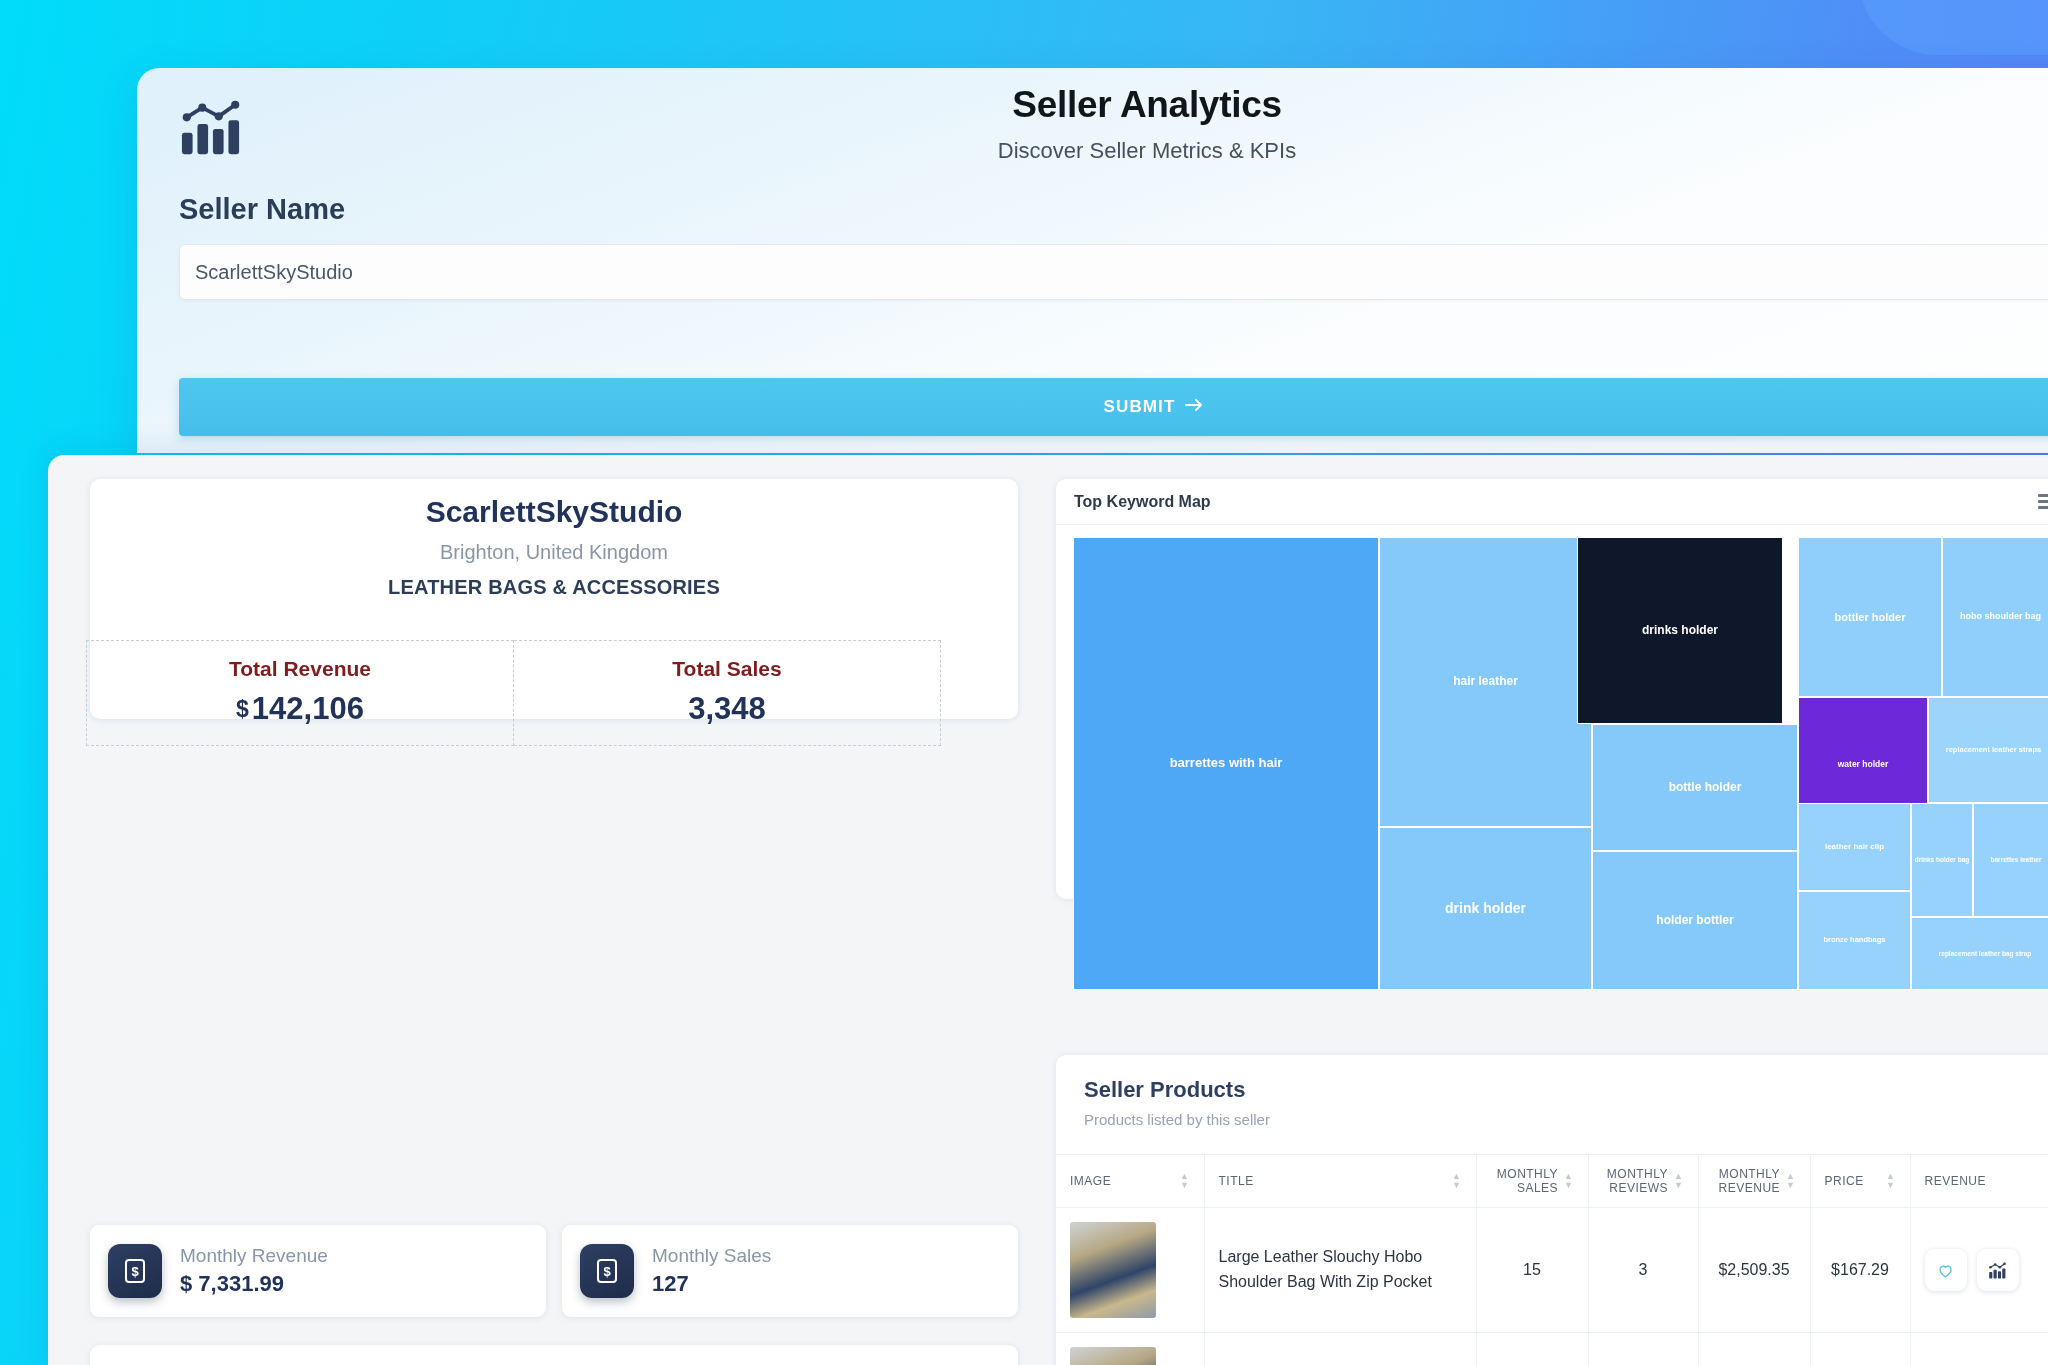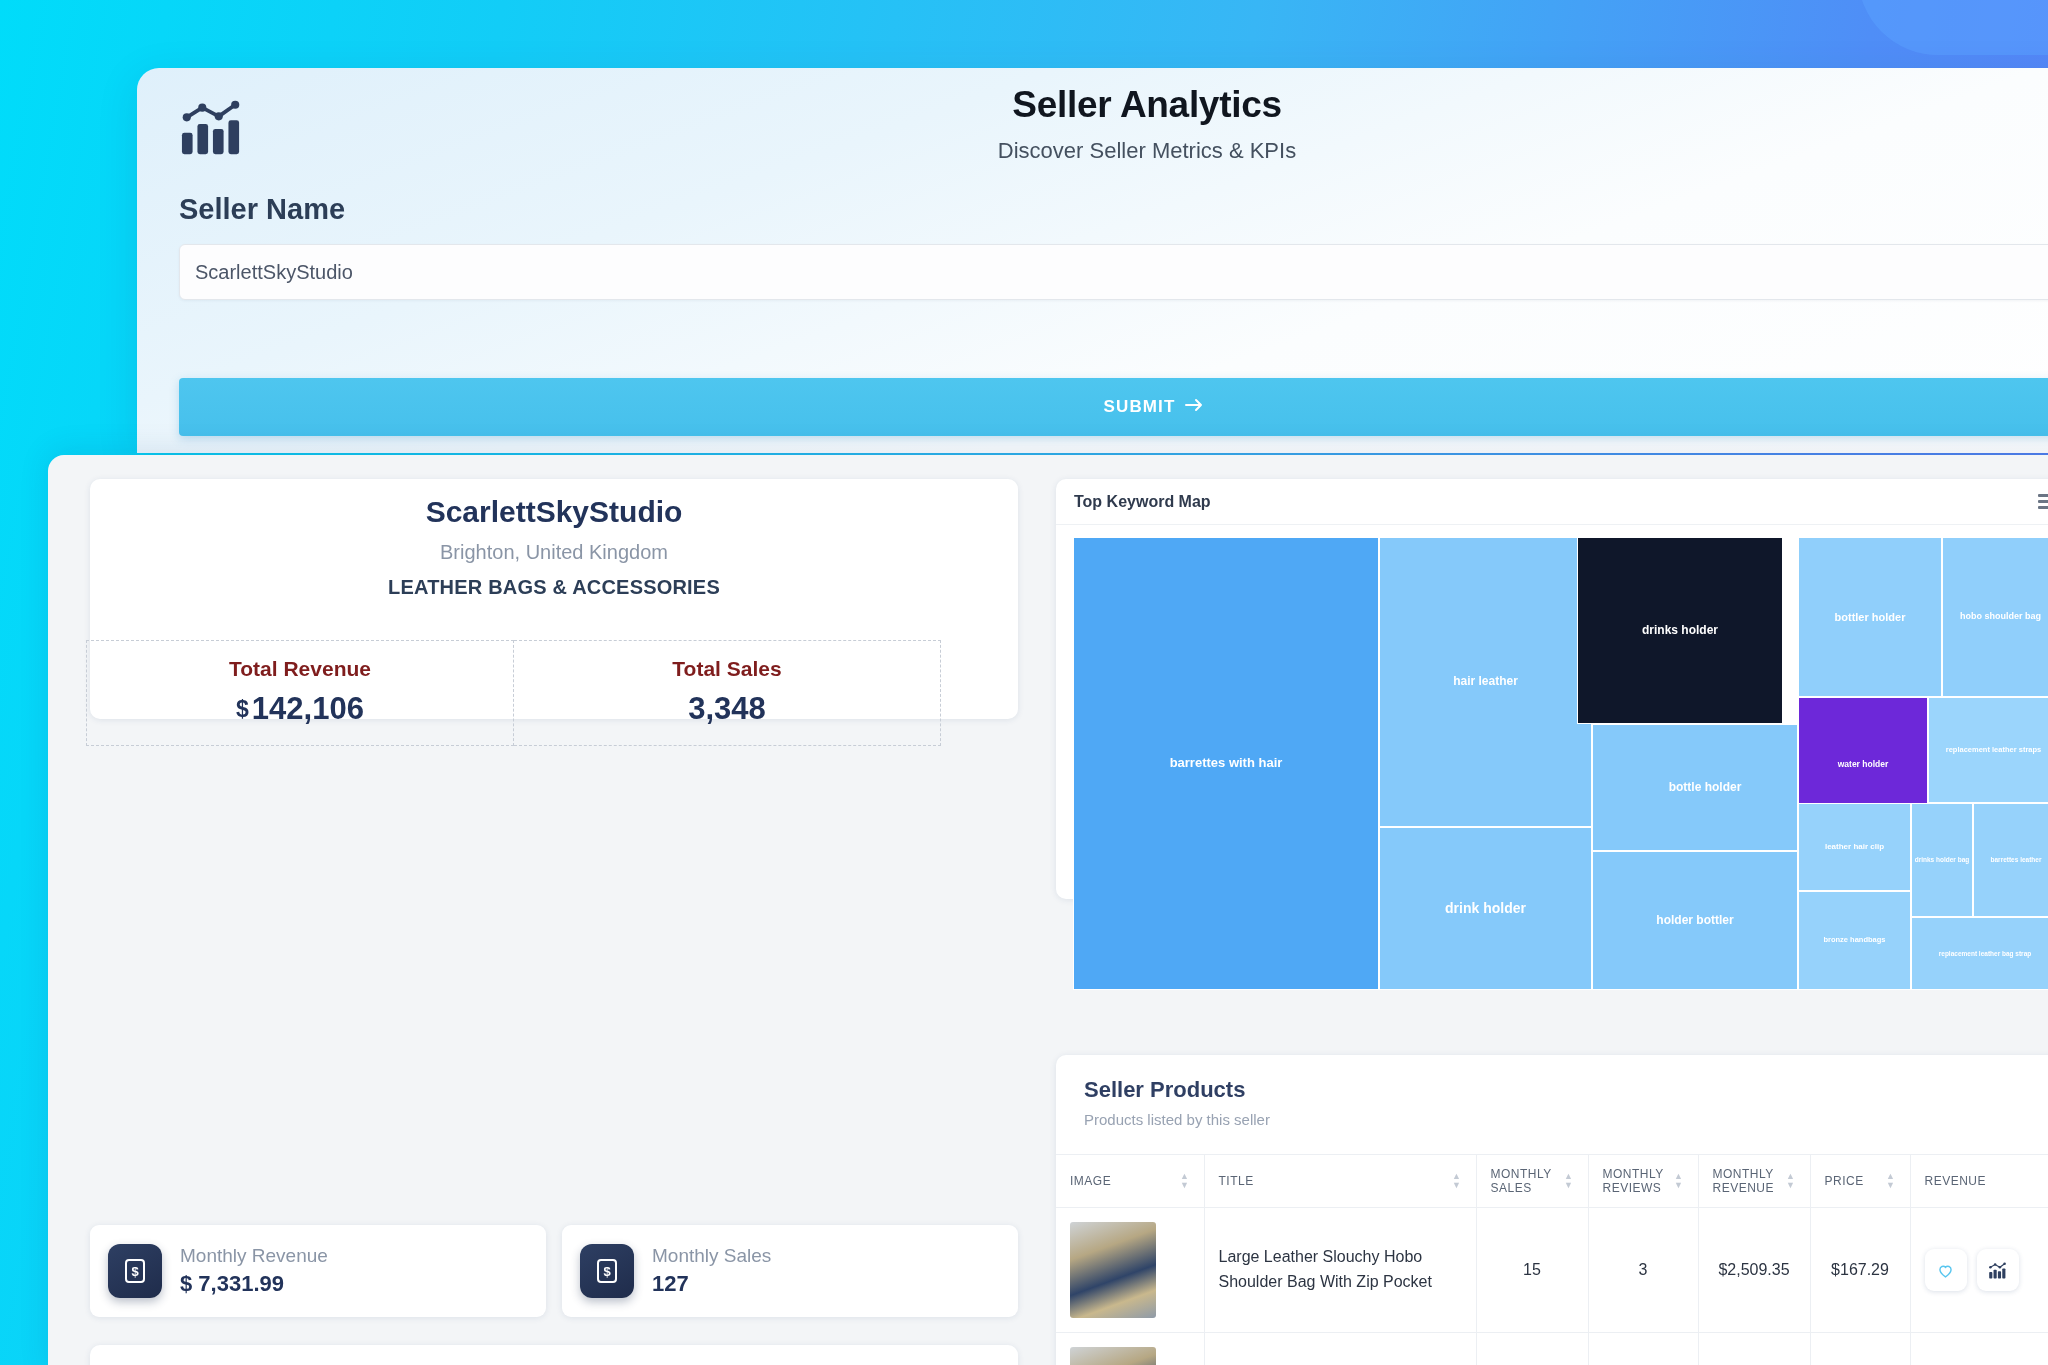--- a/index.html
+++ b/index.html
@@ -118,21 +118,21 @@
   .tile { position: absolute; background: #85c9fa; border: 1.5px solid #fff; display: flex; align-items: center; justify-content: center; color: #fff; text-align: right; overflow: hidden; cursor: pointer; }
   .tile span { padding: 2px; line-height: 1.1; }
 
   
   .prod-card { position: absolute; left: 1008px; top: 600px; width: 1020px; height: 340px; }
   .prod-title { font-size: 22px; font-weight: 700; color: #2f3f63; padding: 22px 0 0 28px; }
   .prod-sub { font-size: 15px; color: #98a2b2; padding: 8px 0 0 28px; }
   table.prod { width: 100%; border-collapse: collapse; margin-top: 26px; table-layout: fixed; }
   table.prod th {
     font-size: 12px; font-weight: 400; color: #5a6575; letter-spacing: .5px;
-    text-align: left; padding: 12px 14px; border-top: 1px solid #eceff3;
+    text-align: right; padding: 12px 14px; border-top: 1px solid #eceff3;
     border-bottom: 1px solid #eceff3; border-right: 1px solid #eceff3;
     vertical-align: middle;
   }
   table.prod th .th-in { display: flex; align-items: center; justify-content: space-between; gap: 6px; }
   .sort-ico { color: #c3cad4; font-size: 9px; line-height: 9px; display: flex; flex-direction: column; }
   table.prod td { padding: 14px; border-bottom: 1px solid #eceff3; border-right: 1px solid #eceff3; font-size: 16px; color: #2c3442; vertical-align: middle; }
   .thumb { width: 86px; height: 96px; border-radius: 3px; background: linear-gradient(160deg,#cfd3d6 0%, #b6a783 30%, #2f4468 58%, #c9b88d 78%, #8e9aa8 100%); }
   .act-btns { display: flex; gap: 10px; }
   .act-btn {
     width: 42px; height: 42px; border-radius: 9px; background: #fff;

